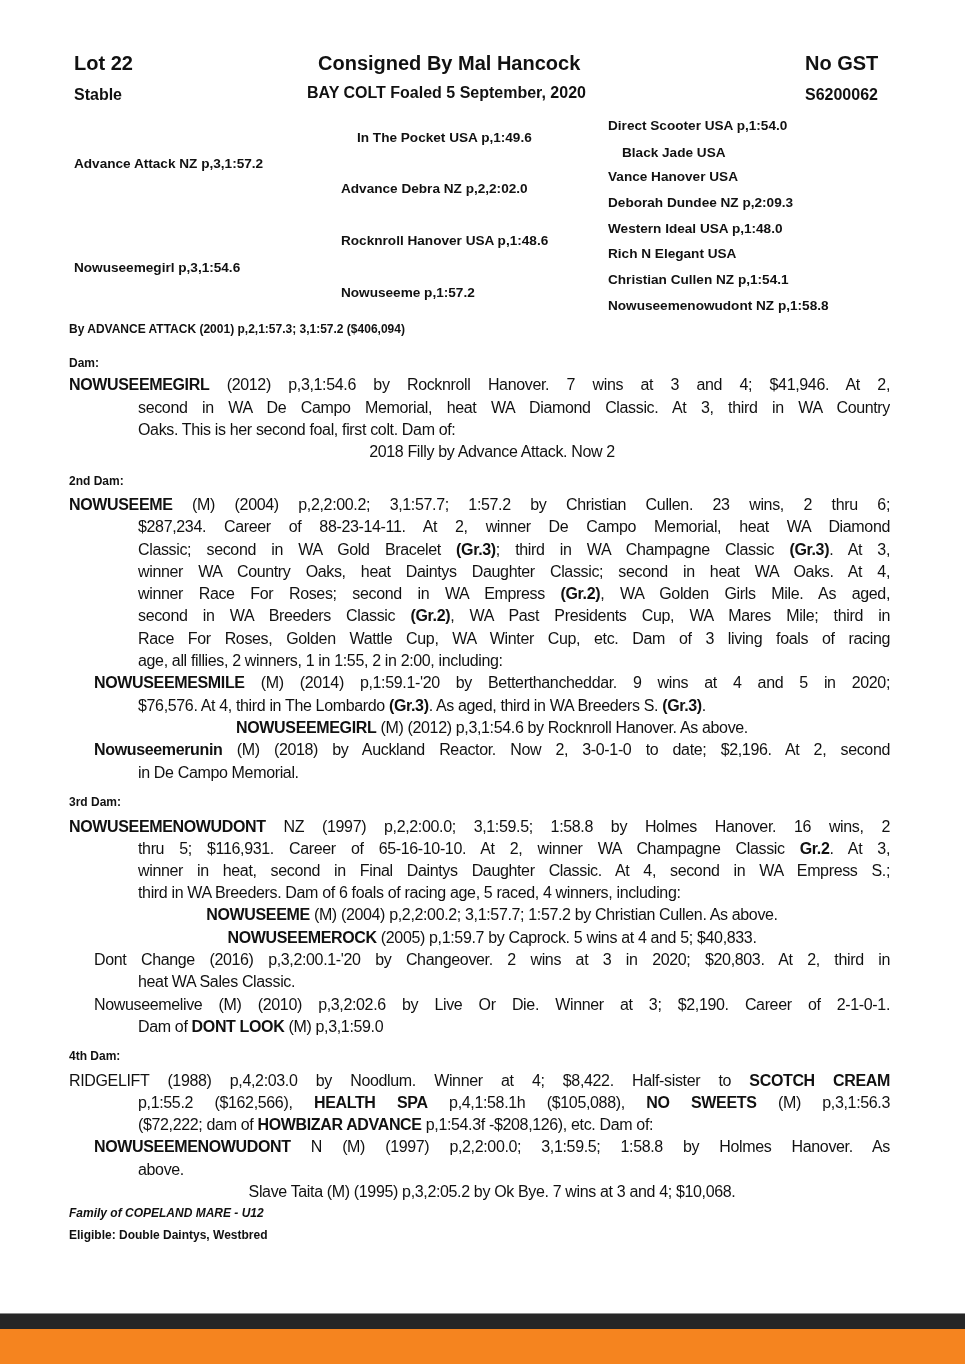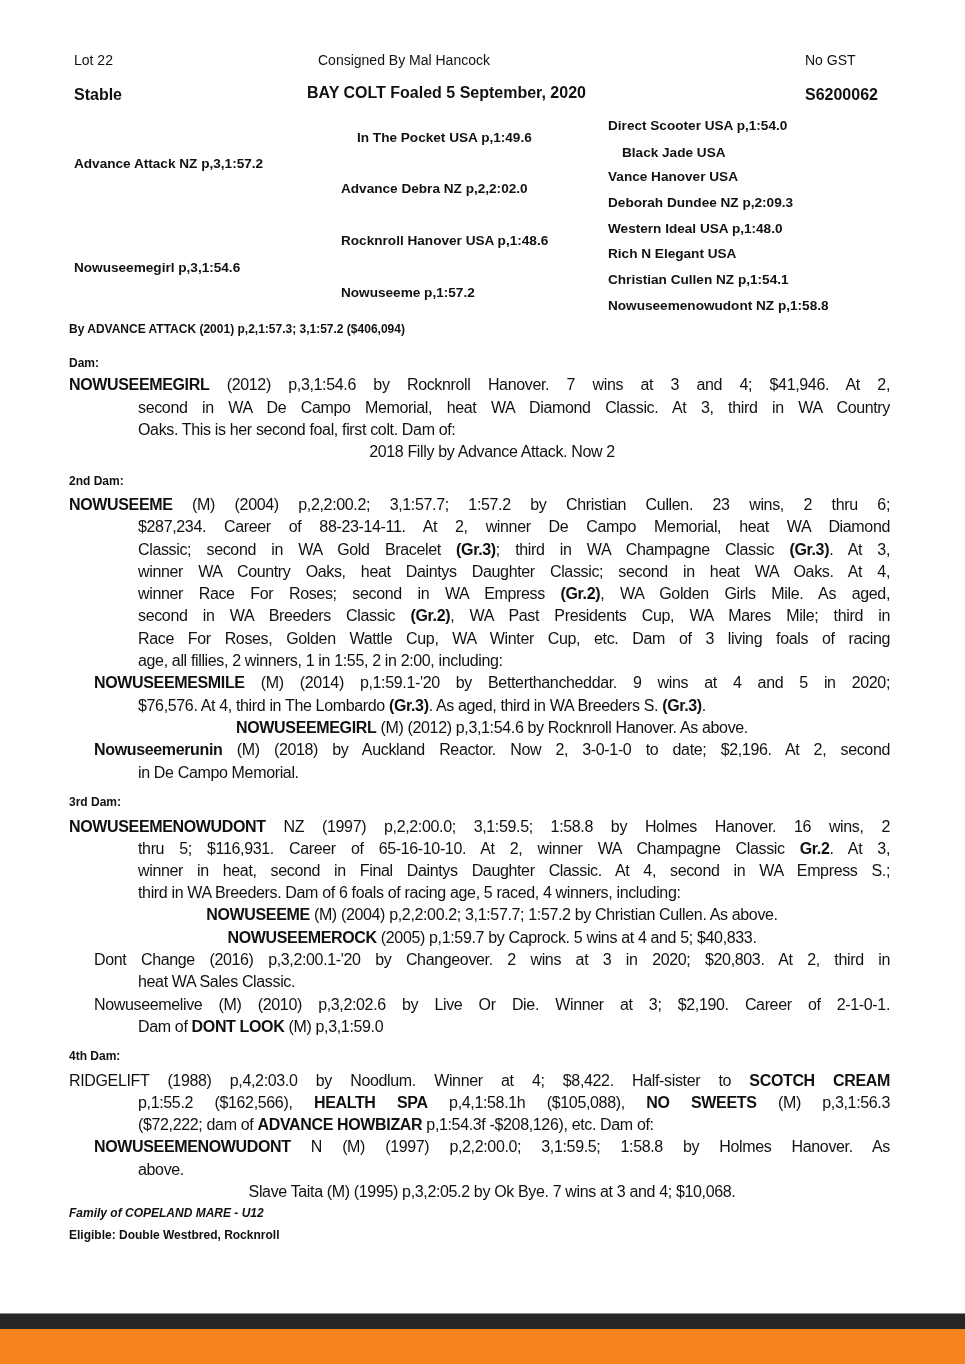--- a/index.html
+++ b/index.html
@@ -1,19 +1,19 @@
 <!DOCTYPE html>
 <html><head>
 <meta charset="utf-8">
 <style>
   html, body { margin:0; padding:0; }
   body { width:965px; height:1364px; position:relative; background:#ffffff; overflow:hidden;
          font-family:"Liberation Sans", sans-serif; color:#111; }
   .abs { position:absolute; white-space:nowrap; }
-  .hdr-big { font-size:14px; font-weight:normal; }
+  .hdr-big { font-size:20px; font-weight:bold; }
   .hdr-sm { font-size:16px; font-weight:bold; }
   .ped { font-size:13.6px; font-weight:bold; }
   .sec { font-size:12px; font-weight:bold; }
   .line { position:absolute; left:69px; width:821px; font-size:16px; white-space:nowrap;
           font-family:"Liberation Sans", sans-serif; letter-spacing:-0.35px; transform-origin:left top; }
   .line.j { text-align:justify; text-align-last:justify; white-space:normal; height:20px; overflow:hidden; }
   .ind1 { left:94px; width:796px;text-align:center; }
   .ind2 { left:138px; width:752px; }
   b { font-weight:bold; }
   .footer-dark { position:absolute; left:0; top:1313px; width:965px; height:16px; background:#262626; border-top:1px solid #8a8a8a; }
@@ -79,22 +79,22 @@
 <div class="line ind1" style="top:906px;"><b>NOWUSEEME</b><span> (M) (2004) p,2,2:00.2; 3,1:57.7; 1:57.2 by Christian Cullen. As above.</span></div>
 <div class="line ind1" style="top:929px;"><b>NOWUSEEMEROCK</b><span> (2005) p,1:59.7 by Caprock. 5 wins at 4 and 5; $40,833.</span></div>
 <div class="line j ind1" style="top: 951px; white-space: normal;">Dont Change (2016) p,3,2:00.1-'20 by Changeover. 2 wins at 3 in 2020; $20,803. At 2, third in</div>
 <div class="line ind2" style="top:973px;">heat WA Sales Classic.</div>
 <div class="line j ind1" style="top: 996px; white-space: normal;">Nowuseemelive (M) (2010) p,3,2:02.6 by Live Or Die. Winner at 3; $2,190. Career of 2-1-0-1.</div>
 <div class="line ind2" style="top:1018px;"><span>Dam of </span><b>DONT LOOK</b><span> (M) p,3,1:59.0</span></div>
 
 <div class="abs sec" style="left:69px;top:1049px;">4th Dam:</div>
 <div class="line j" style="top: 1072px; white-space: normal;"><span>RIDGELIFT (1988) p,4,2:03.0 by Noodlum. Winner at 4; $8,422. Half-sister to </span><b>SCOTCH CREAM</b></div>
 <div class="line j ind2" style="top: 1094px; white-space: normal;"><span>p,1:55.2 ($162,566), </span><b>HEALTH SPA</b><span> p,4,1:58.1h ($105,088), </span><b>NO SWEETS</b><span> (M) p,3,1:56.3</span></div>
-<div class="line ind2" style="top:1116px;"><span>($72,222; dam of </span><b>ADVANCE HOWBIZAR</b><span> p,1:54.3f -$208,126), etc. Dam of:</span></div>
+<div class="line ind2" style="top:1116px;"><span>($72,222; dam of </span><b>HOWBIZAR ADVANCE</b><span> p,1:54.3f -$208,126), etc. Dam of:</span></div>
 <div class="line j ind1" style="top: 1138px; white-space: normal;"><b>NOWUSEEMENOWUDONT</b><span> N (M) (1997) p,2,2:00.0; 3,1:59.5; 1:58.8 by Holmes Hanover. As</span></div>
 <div class="line ind2" style="top:1161px;">above.</div>
 <div class="line ind1" style="top:1183px;">Slave Taita (M) (1995) p,3,2:05.2 by Ok Bye. 7 wins at 3 and 4; $10,068.</div>
 
 <div class="abs sec" style="left:69px;top:1206px;font-style:italic;">Family of COPELAND MARE - U12</div>
-<div class="abs sec" style="left:69px;top:1228px;">Eligible: Double Westbred, Rocknroll</div>
+<div class="abs sec" style="left:69px;top:1228px;">Eligible: Double Daintys, Westbred</div>
 
 <div class="footer-dark"></div>
 <div class="footer-orange"></div>
 
 </body></html>

